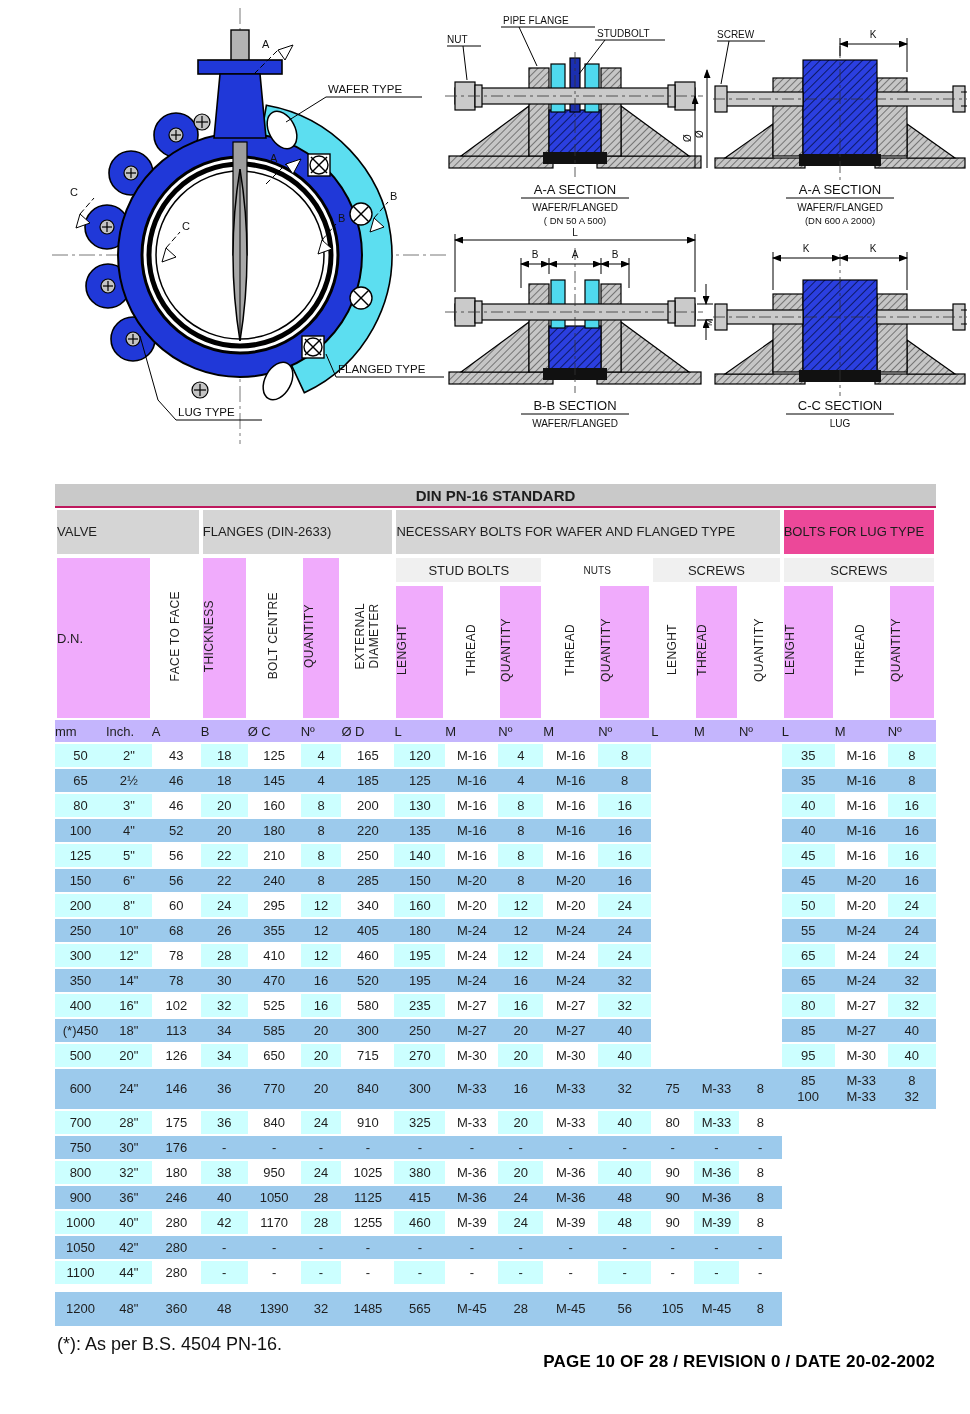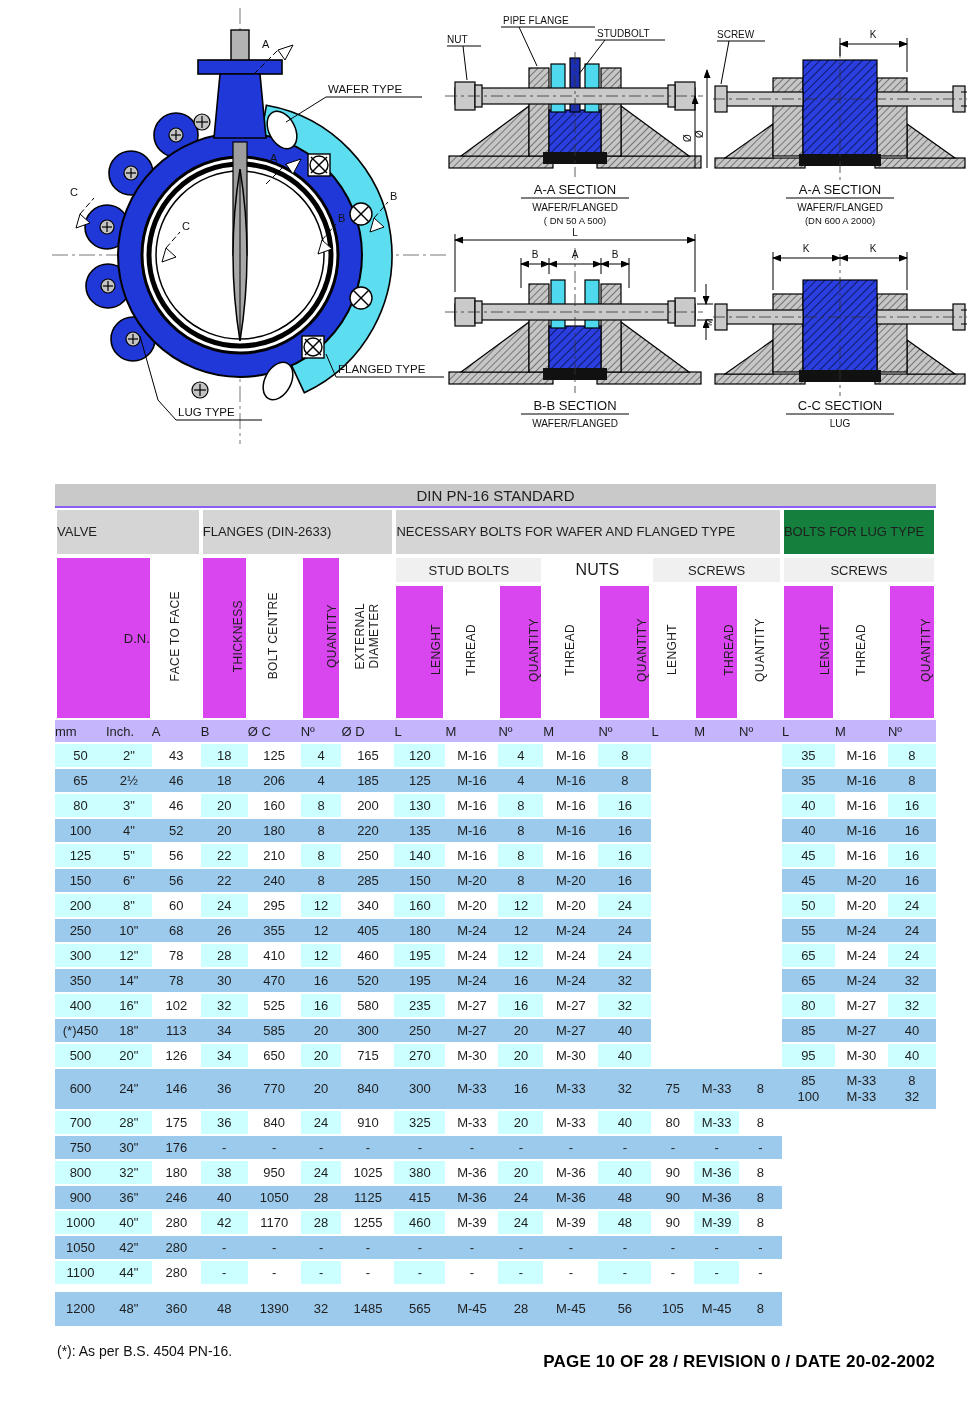--- a/index.html
+++ b/index.html
@@ -9,45 +9,45 @@
 
   
   .draw-left{position:absolute;left:30px;top:2px;}
   .draw-right{position:absolute;left:445px;top:12px;}
 
   
   .tbl-wrap{position:absolute;left:55px;top:484px;width:881px;}
   table.din{border-collapse:separate;border-spacing:0;table-layout:fixed;width:881px;}
   table.din th,table.din td{padding:0;font-weight:normal;overflow:hidden;}
 
-  tr.title-row th{background:#c9c9c9;height:22px;font-weight:normal;font-size:15px;
-                  text-align:center;border-bottom:2px solid #8b5cf6;margin-left:32px;}
+  tr.title-row th{background:#c9c9c9;height:22px;font-weight:bold;font-size:15px;
+                  text-align:center;border-bottom:2px solid #be185d;margin-left:32px;}
   tr.group-row th{font-size:13px;text-align:left;height:44px;border:2px solid #fff;line-height:1.25;}
   th.g-dark{background:#d5d5d5;}
-  th.g-light{background:#15803d;}
+  th.g-light{background:#ec4899;}
   tr.sub-row th.sb{background:#f0f0f0;font-size:13px;height:24px;text-align:center;border:2px solid #fff;margin-top:8px;}
-  tr.sub-row th.sb-w{background:#ffffff;font-size:16px;height:24px;text-align:center;border:2px solid #fff;}
-  th.v-c{background:#d946ef;border:2px solid #fff;vertical-align:middle;text-align:right;}
+  tr.sub-row th.sb-w{background:#ffffff;font-size:10px;height:24px;text-align:center;border:2px solid #fff;}
+  th.v-c{background:#f0abfc;border:2px solid #fff;vertical-align:middle;text-align:left;}
   th.v-w{background:#ffffff;border:2px solid #fff;vertical-align:middle;text-align:center;}
   th.dn-cell{font-size:13px;}
   tr.vert-row th{height:132px;}
   .vtxt{display:inline-block;writing-mode:vertical-rl;transform:rotate(180deg);
         font-size:12px;line-height:1.15;white-space:pre-line;letter-spacing:.4px;}
   tr.unit-row td{background:#c4b5fd;height:22px;font-size:13px;
                  border-bottom:2px solid #fff;}
   tbody.data td{height:23px;font-size:13px;text-align:center;border-bottom:2px solid #fff;
                 white-space:pre-line;line-height:1.2;vertical-align:middle;}
   tbody.data tr.r-light td.s-c{background:#ccffff;}
   tbody.data tr.r-light td.s-w{background:#ffffff;}
   tbody.data tr.r-blue td{background:#9ccaec;}
   tbody.data td.blank{background:#ffffff !important;}
   tbody.data tr.r-tall td{height:40px;}
   tbody.data tr.r-last td{height:34px;border-top:6px solid #fff;margin-left:33px;}
 
-  .footnote{position:absolute;left:57px;top:1334px;font-size:14px;color:#111;margin-top:9px;}
+  .footnote{position:absolute;left:57px;top:1334px;font-size:18px;color:#111;}
   .page-footer{position:absolute;left:55px;top:1352px;width:880px;text-align:right;
                font-size:17px;font-weight:bold;color:#000000;letter-spacing:.2px;}
 </style>
 </head>
 <body>
 
 <div class="page">
 
   <svg class="draw-left" width="420" height="448" viewBox="0 0 420 448">
 
@@ -473,21 +473,21 @@
             <td class="blank"></td>
             <td class="s-c">35</td>
             <td class="s-w">M-16</td>
             <td class="s-c">8</td>
           </tr>
           <tr class="r-blue">
             <td class="s-c">65</td>
             <td class="s-c">2½</td>
             <td class="s-w">46</td>
             <td class="s-c">18</td>
-            <td class="s-w">206</td>
+            <td class="s-w">145</td>
             <td class="s-c">4</td>
             <td class="s-w">185</td>
             <td class="s-c">125</td>
             <td class="s-w">M-16</td>
             <td class="s-c">4</td>
             <td class="s-w">M-16</td>
             <td class="s-c">8</td>
             <td class="blank"></td>
             <td class="blank"></td>
             <td class="blank"></td>

